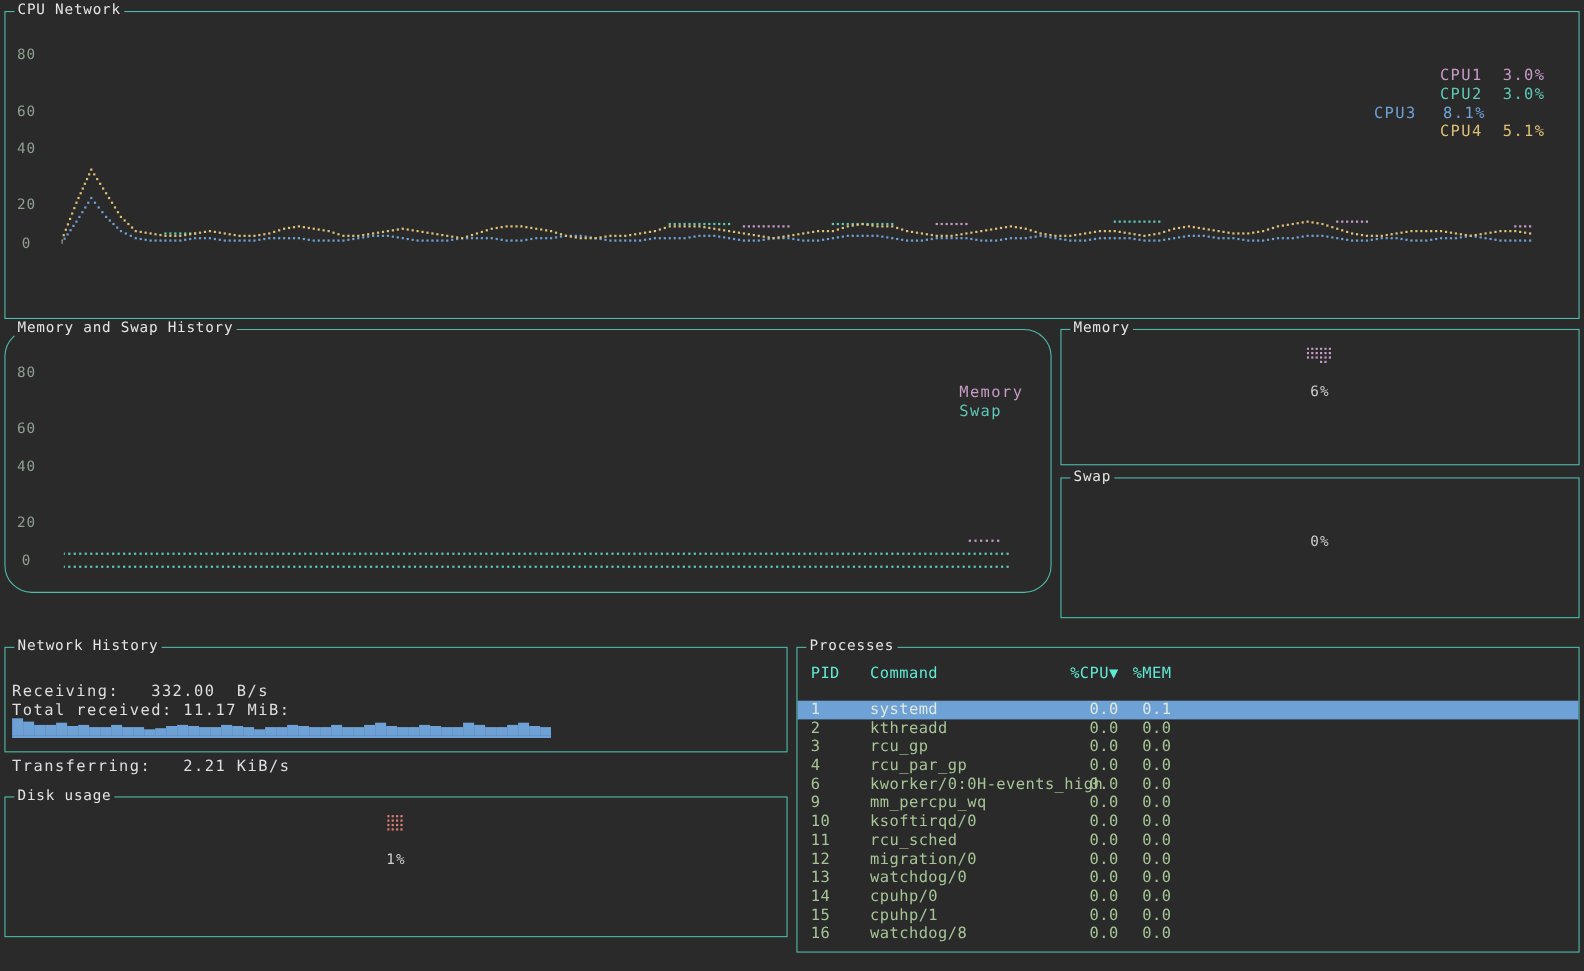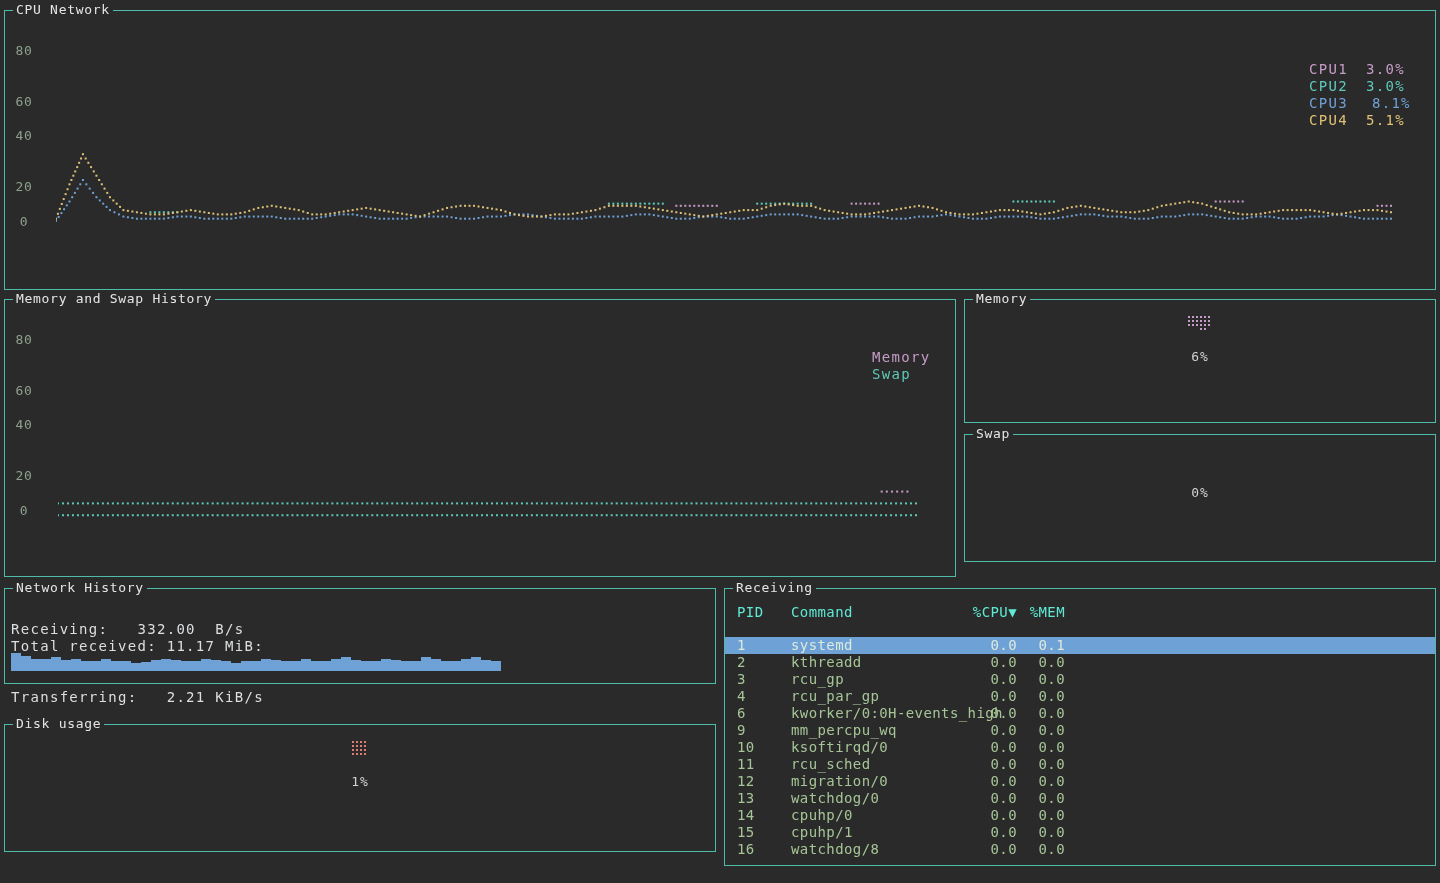--- a/index.html
+++ b/index.html
@@ -734,26 +734,26 @@
         <rect x="1311.5252525252524" y="198.1" width="2" height="2" fill="#dfc176"></rect>
         <rect x="1316.020202020202" y="198.1" width="2" height="2" fill="#dfc176"></rect>
         <rect x="1320.5151515151515" y="198.1" width="2" height="2" fill="#dfc176"></rect>
         <rect x="1325.010101010101" y="198.81666666666666" width="2" height="2" fill="#dfc176"></rect>
         <rect x="1329.5050505050506" y="199.53333333333333" width="2" height="2" fill="#dfc176"></rect>
         <rect x="1334" y="200.25" width="2" height="2" fill="#dfc176"></rect>
       </svg>
     <div id="cpu-legend">
         <div class="legrow" style="left: 1304px; width: 96px; top: 50px; color: rgb(199, 155, 199);"><span>CPU1</span><span>3.0%</span></div>
         <div class="legrow" style="left: 1304px; width: 96px; top: 67px; color: rgb(94, 201, 184);"><span>CPU2</span><span>3.0%</span></div>
-        <div class="legrow" style="left: 1304px; width: 96px; top: 84px; color: rgb(110, 161, 214); gap: 24px;"><span>CPU3</span><span>8.1%</span></div>
+        <div class="legrow" style="left: 1244px; width: 96px; top: 84px; color: rgb(110, 161, 214); gap: 24px;"><span>CPU3</span><span>8.1%</span></div>
         <div class="legrow" style="left: 1304px; width: 96px; top: 101px; color: rgb(223, 193, 118);"><span>CPU4</span><span>5.1%</span></div>
       </div>
   </section>
 
-  <section class="panel" id="p-memswap" style="left:4px;top:299px;width:952px;height:278px;">
+  <section class="panel" id="p-memswap" style="left:4px;top:299px;width:952px;height:240px;border-radius:25px;">
     <span class="ptitle">Memory and Swap History</span>
     <div id="mem-ylabels">
         <div class="ylab" style="left: 4px; top: 32px;">80</div>
         <div class="ylab" style="left: 4px; top: 83px;">60</div>
         <div class="ylab" style="left: 4px; top: 117px;">40</div>
         <div class="ylab" style="left: 4px; top: 168px;">20</div>
         <div class="ylab" style="left: 4px; top: 203px;">0</div>
       </div>
     <svg id="mem-svg" style="left:53px;top:0;" width="862" height="230">
         <rect x="-1" y="202.4" width="2" height="2" fill="#5ec9b8"></rect>
@@ -1225,21 +1225,21 @@
           <rect x="0" y="12" width="2" height="2" fill="#e07c74"></rect>
           <rect x="4" y="12" width="2" height="2" fill="#e07c74"></rect>
           <rect x="8" y="12" width="2" height="2" fill="#e07c74"></rect>
           <rect x="12" y="12" width="2" height="2" fill="#e07c74"></rect>
         </svg>
       </div>
     <div class="gauge-label" style="top:49px;">1%</div>
   </section>
 
   <section class="panel" id="p-proc" style="left:724px;top:588px;width:712px;height:278px;">
-    <span class="ptitle">Receiving</span>
+    <span class="ptitle">Processes</span>
     <div class="phead">
       <span class="cell pc-pid">PID</span>
       <span class="cell pc-cmd">Command</span>
       <span class="cell pc-cpu">%CPU▼</span>
       <span class="cell pc-mem">%MEM</span>
     </div>
     <div id="proc-rows">
         <div class="prow selected">
           <span class="cell pc-pid">1</span>
           <span class="cell pc-cmd">systemd</span>

